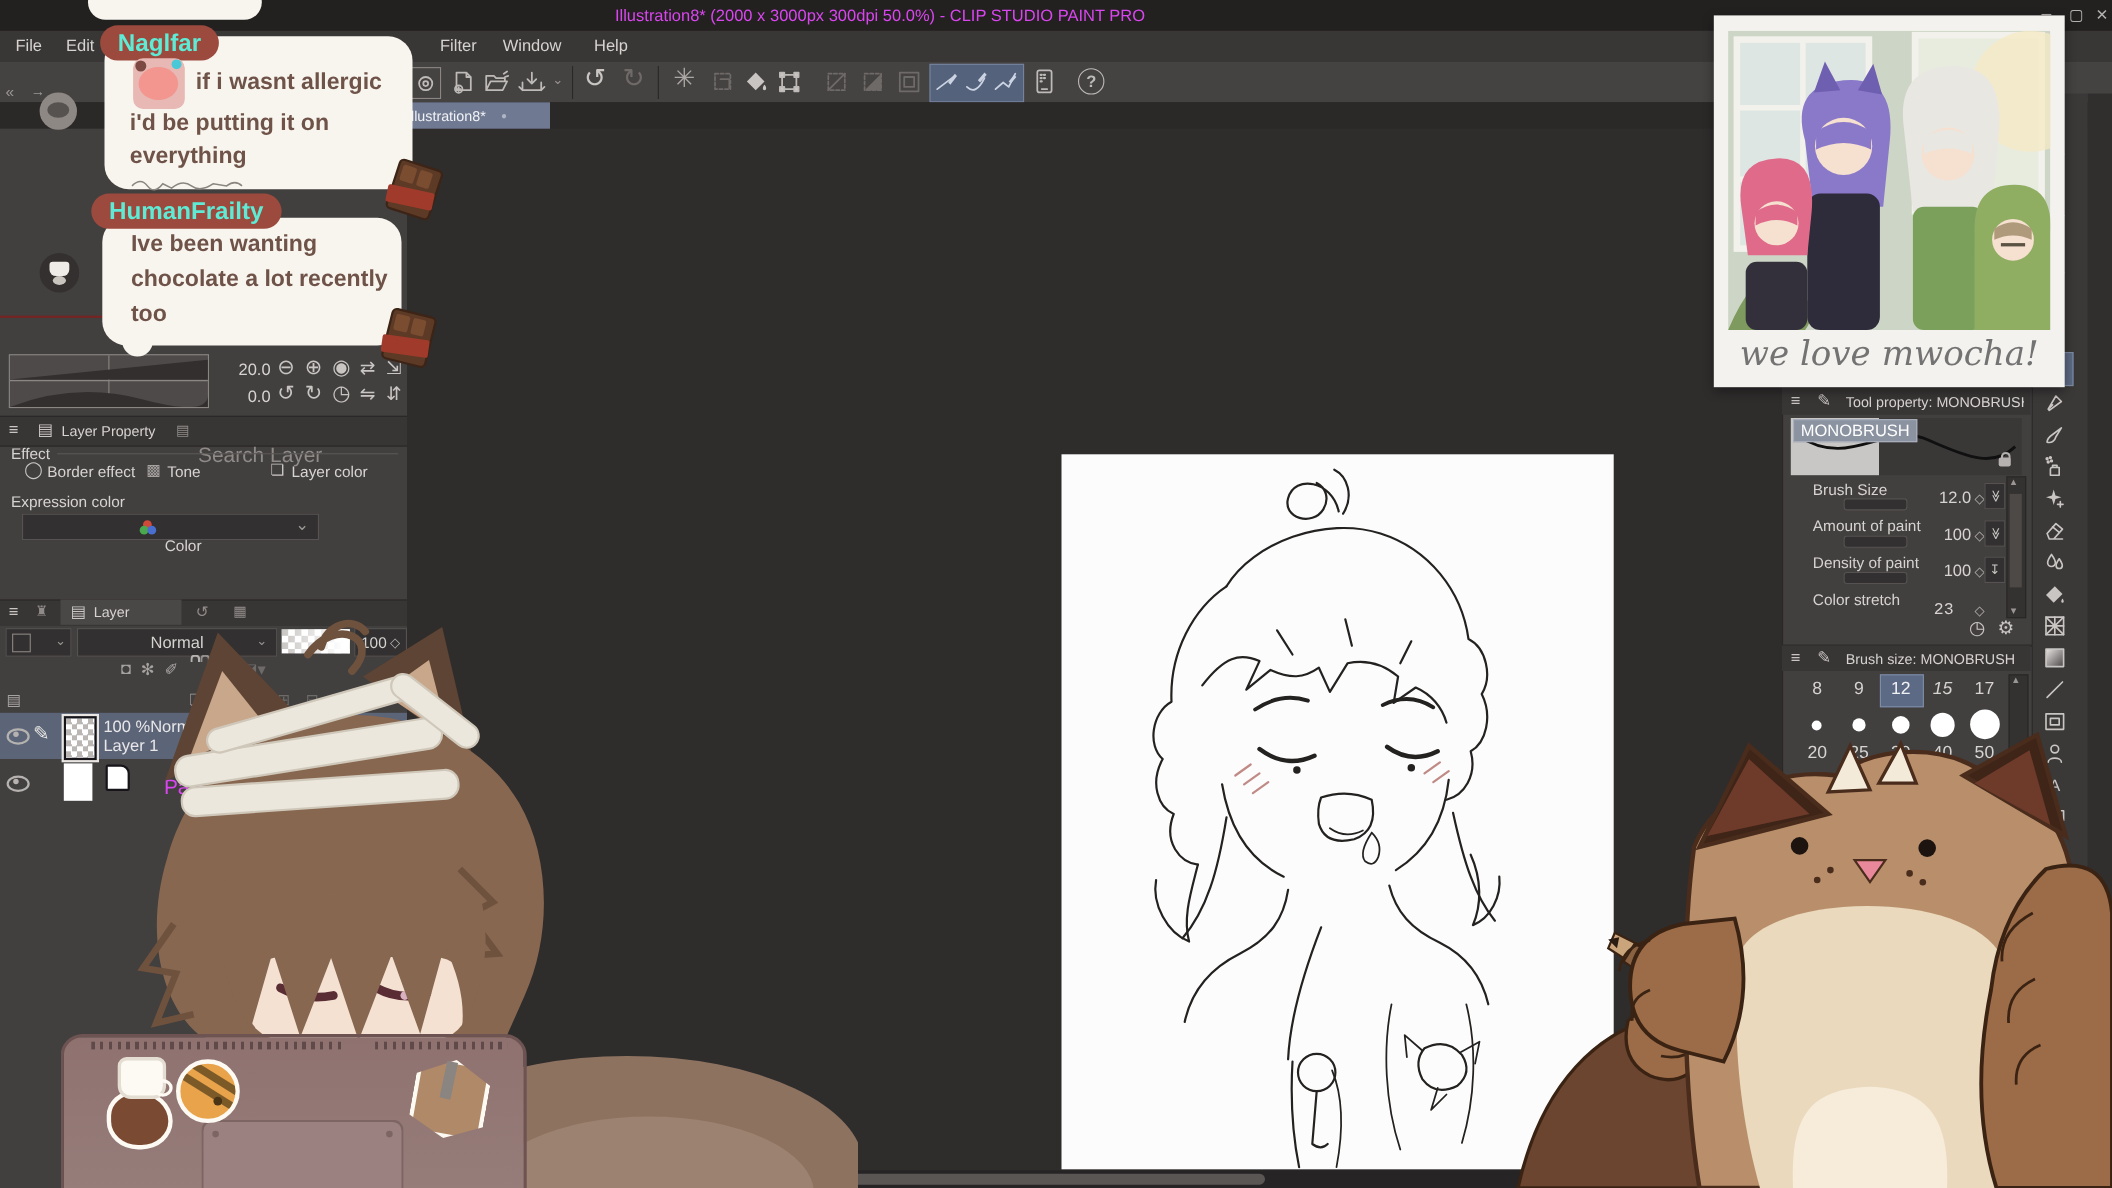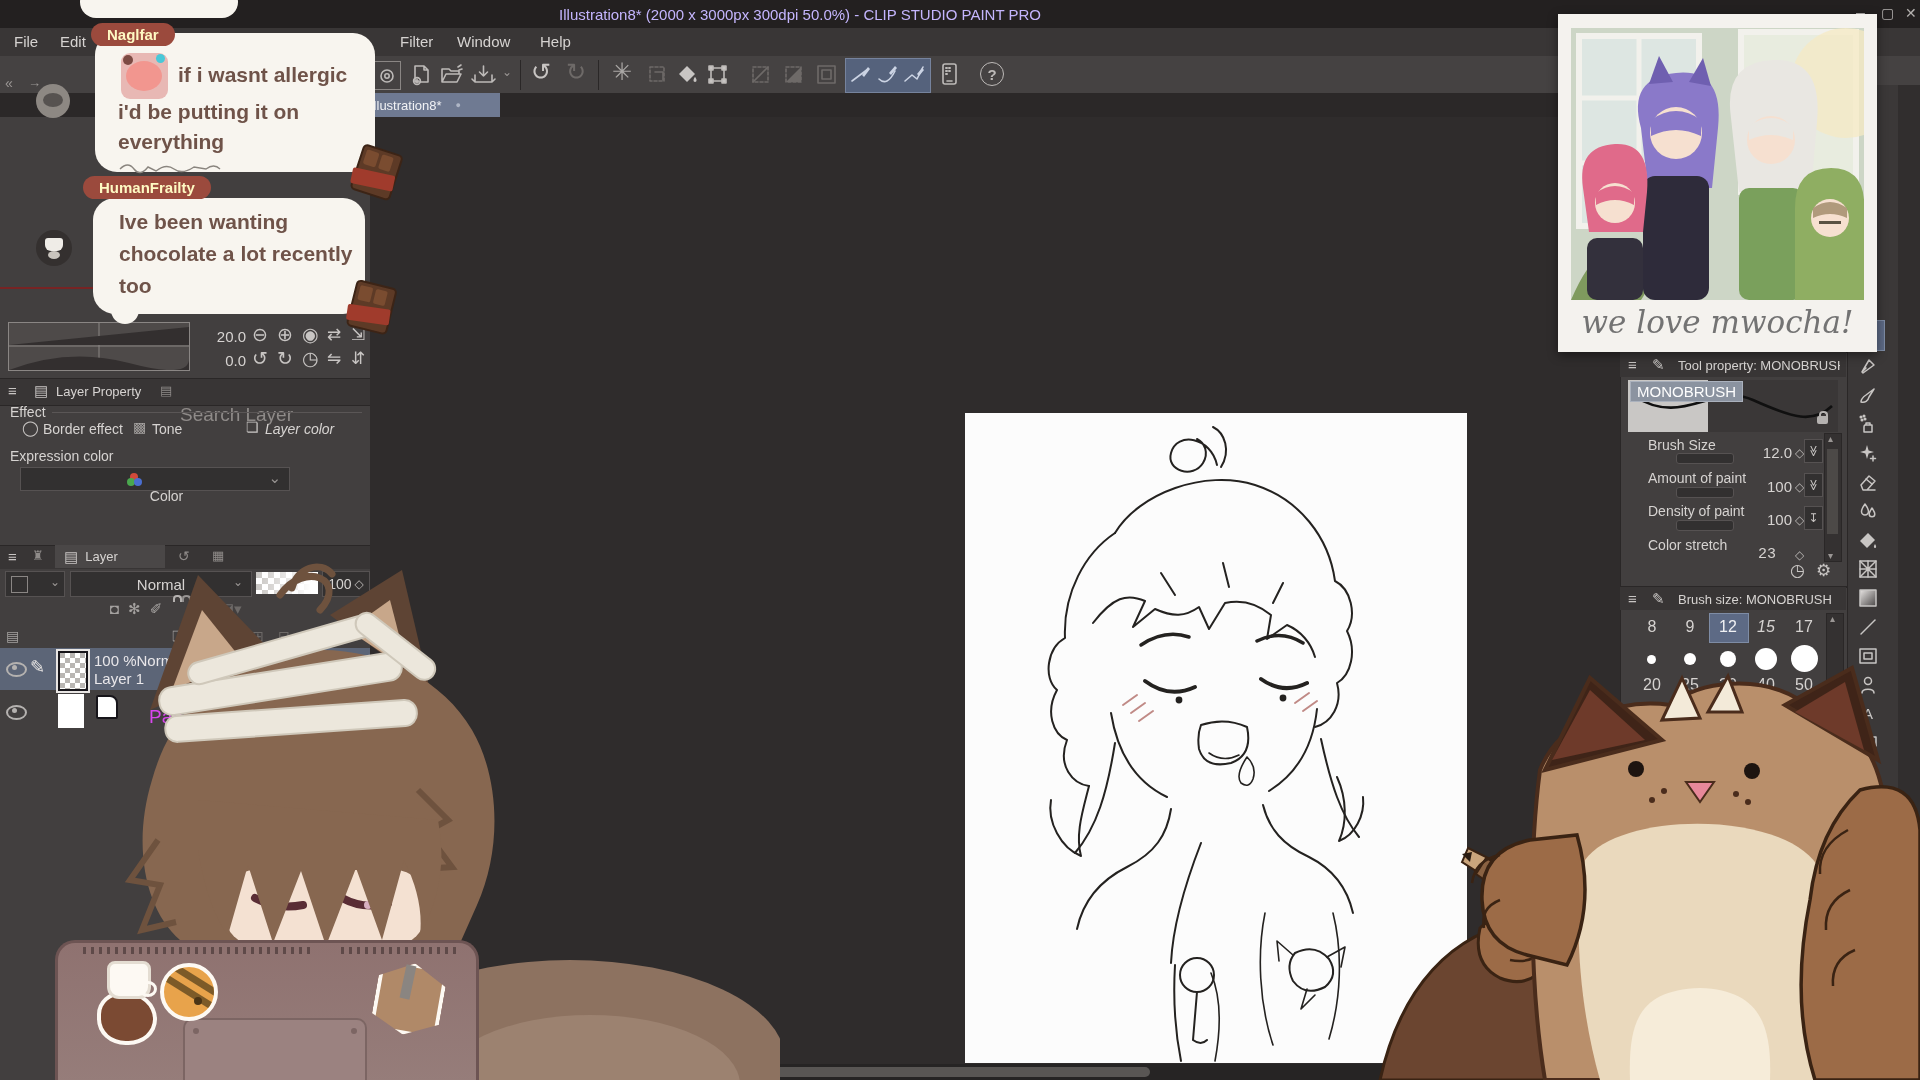--- a/index.html
+++ b/index.html
@@ -15,40 +15,40 @@
   .well{background:#323030;border:1px solid #565252;color:#d6d3d1;}
   .ti{width:30px;height:29px;display:flex;align-items:center;justify-content:center;}
   .ti svg{stroke:#c8c5c3;fill:none;stroke-width:1.5;stroke-linecap:round;stroke-linejoin:round;}
   .tbi svg{stroke:#bdbab8;fill:none;stroke-width:1.6;stroke-linecap:round;stroke-linejoin:round;}
   .tbi.dimmed svg{stroke:#6e6a68;}
   .eye{width:17px;height:11px;border:2px solid #b5b2b0;border-radius:50%;position:relative;}
   .eye::after{content:"";position:absolute;left:4px;top:1px;width:5px;height:5px;border-radius:50%;background:#b5b2b0;}
   .lock{width:11px;height:8px;background:#b5b2b0;border-radius:2px;position:relative;}
   .lock::before{content:"";position:absolute;left:2px;top:-5px;width:5px;height:5px;border:2px solid #b5b2b0;border-bottom:none;border-radius:4px 4px 0 0;}
   .stepper{color:#b5b2b0;font-size:12px;}
-  .chatname{background:#9b4a3d;color:#fef9c3;font-weight:bold;font-size:15px;
+  .chatname{background:#9b4a3d;color:#5eead4;font-weight:bold;font-size:22px;
             border-radius:16px;padding:3px 16px;}
   .chattext{color:#6f5349;font-weight:bold;font-size:21px;white-space:nowrap;}
   .bubble{background:#f8f5ef;border-radius:22px;}
   .checker{background:
      linear-gradient(to right, rgba(255,255,255,0) 0%, #ffffff 90%),
      repeating-conic-gradient(#ffffff 0% 25%, #c9c6c3 0% 50%);
      background-size:100% 100%, 12px 12px;}
   .thumbchk{background:repeating-conic-gradient(#ffffff 0% 25%, #b9b6b3 0% 50%);background-size:10px 10px;}
   .slate{background:#5d6a85;}
   .vr{width:1px;background:#2a2727;}
   .scrolltrack{background:#343131;border:1px solid #2a2727;}
 </style>
 </head>
 <body>
 
 <div id="stage">
 
   <div class="abs" style="left:0;top:0;width:1920px;height:28px;background:#232020;"></div>
-  <div class="abs txt" style="left:0;top:6px;width:1600px;text-align:center;color:#c4b5fd;font-size:15px;">Illustration8* (2000 x 3000px 300dpi 50.0%)  - CLIP STUDIO PAINT PRO</div>
+  <div class="abs txt" style="left:0;top:6px;width:1600px;text-align:center;color:#d946ef;font-size:15px;">Illustration8* (2000 x 3000px 300dpi 50.0%)  - CLIP STUDIO PAINT PRO</div>
   <div class="abs txt" style="left:1856px;top:4px;color:#b3b0ae;font-size:16px;">–</div>
   <div class="abs txt" style="left:1881px;top:5px;color:#b3b0ae;font-size:14px;">▢</div>
   <div class="abs txt" style="left:1905px;top:5px;color:#b3b0ae;font-size:14px;">✕</div>
 
   <div class="abs" style="left:0;top:28px;width:1920px;height:28px;background:#393636;"></div>
   <div class="abs txt" style="left:14px;top:33px;font-size:15px;">File</div>
   <div class="abs txt" style="left:60px;top:33px;font-size:15px;">Edit</div>
   <div class="abs txt" style="left:400px;top:33px;font-size:15px;">Filter</div>
   <div class="abs txt" style="left:457px;top:33px;font-size:15px;">Window</div>
   <div class="abs txt" style="left:540px;top:33px;font-size:15px;">Help</div>
@@ -179,21 +179,21 @@
   <div class="abs txt" style="left:56px;top:384px;font-size:13px;">Layer Property</div>
   <div class="abs dim" style="left:160px;top:383px;font-size:13px;">▤</div>
   <div class="abs txt dim" style="left:180px;top:404px;font-size:19px;">Search Layer</div>
   <div class="abs txt" style="left:10px;top:404px;font-size:14px;">Effect</div>
   <div class="abs" style="left:52px;top:412px;width:310px;height:1px;background:#5a5656;"></div>
   <div class="abs ico" style="left:22px;top:420px;font-size:15px;">◯</div>
   <div class="abs txt" style="left:43px;top:421px;">Border effect</div>
   <div class="abs ico" style="left:133px;top:420px;font-size:14px;color:#a5a2a0;">▩</div>
   <div class="abs txt" style="left:152px;top:421px;">Tone</div>
   <div class="abs ico" style="left:246px;top:420px;font-size:14px;">❏</div>
-  <div class="abs txt" style="left:265px;top:421px;font-style:italic;">Layer color</div>
+  <div class="abs txt" style="left:265px;top:421px;">Layer color</div>
   <div class="abs txt" style="left:10px;top:448px;font-size:14px;">Expression color</div>
   <div class="abs well" style="left:20px;top:467px;width:268px;height:22px;display:flex;align-items:center;justify-content:center;">
     <span style="position:relative;width:16px;height:12px;margin-right:7px;">
       <i style="position:absolute;left:3px;top:0;width:8px;height:8px;border-radius:50%;background:#d04a3a;"></i>
       <i style="position:absolute;left:0;top:5px;width:8px;height:8px;border-radius:50%;background:#4aa84e;"></i>
       <i style="position:absolute;left:7px;top:5px;width:8px;height:8px;border-radius:50%;background:#4a6ed0;"></i>
     </span>
     <span class="txt" style="font-size:14px;margin-top:34px;">Color</span>
     <span class="ico" style="position:absolute;right:8px;top:2px;color:#9a9694;">⌄</span>
   </div>

